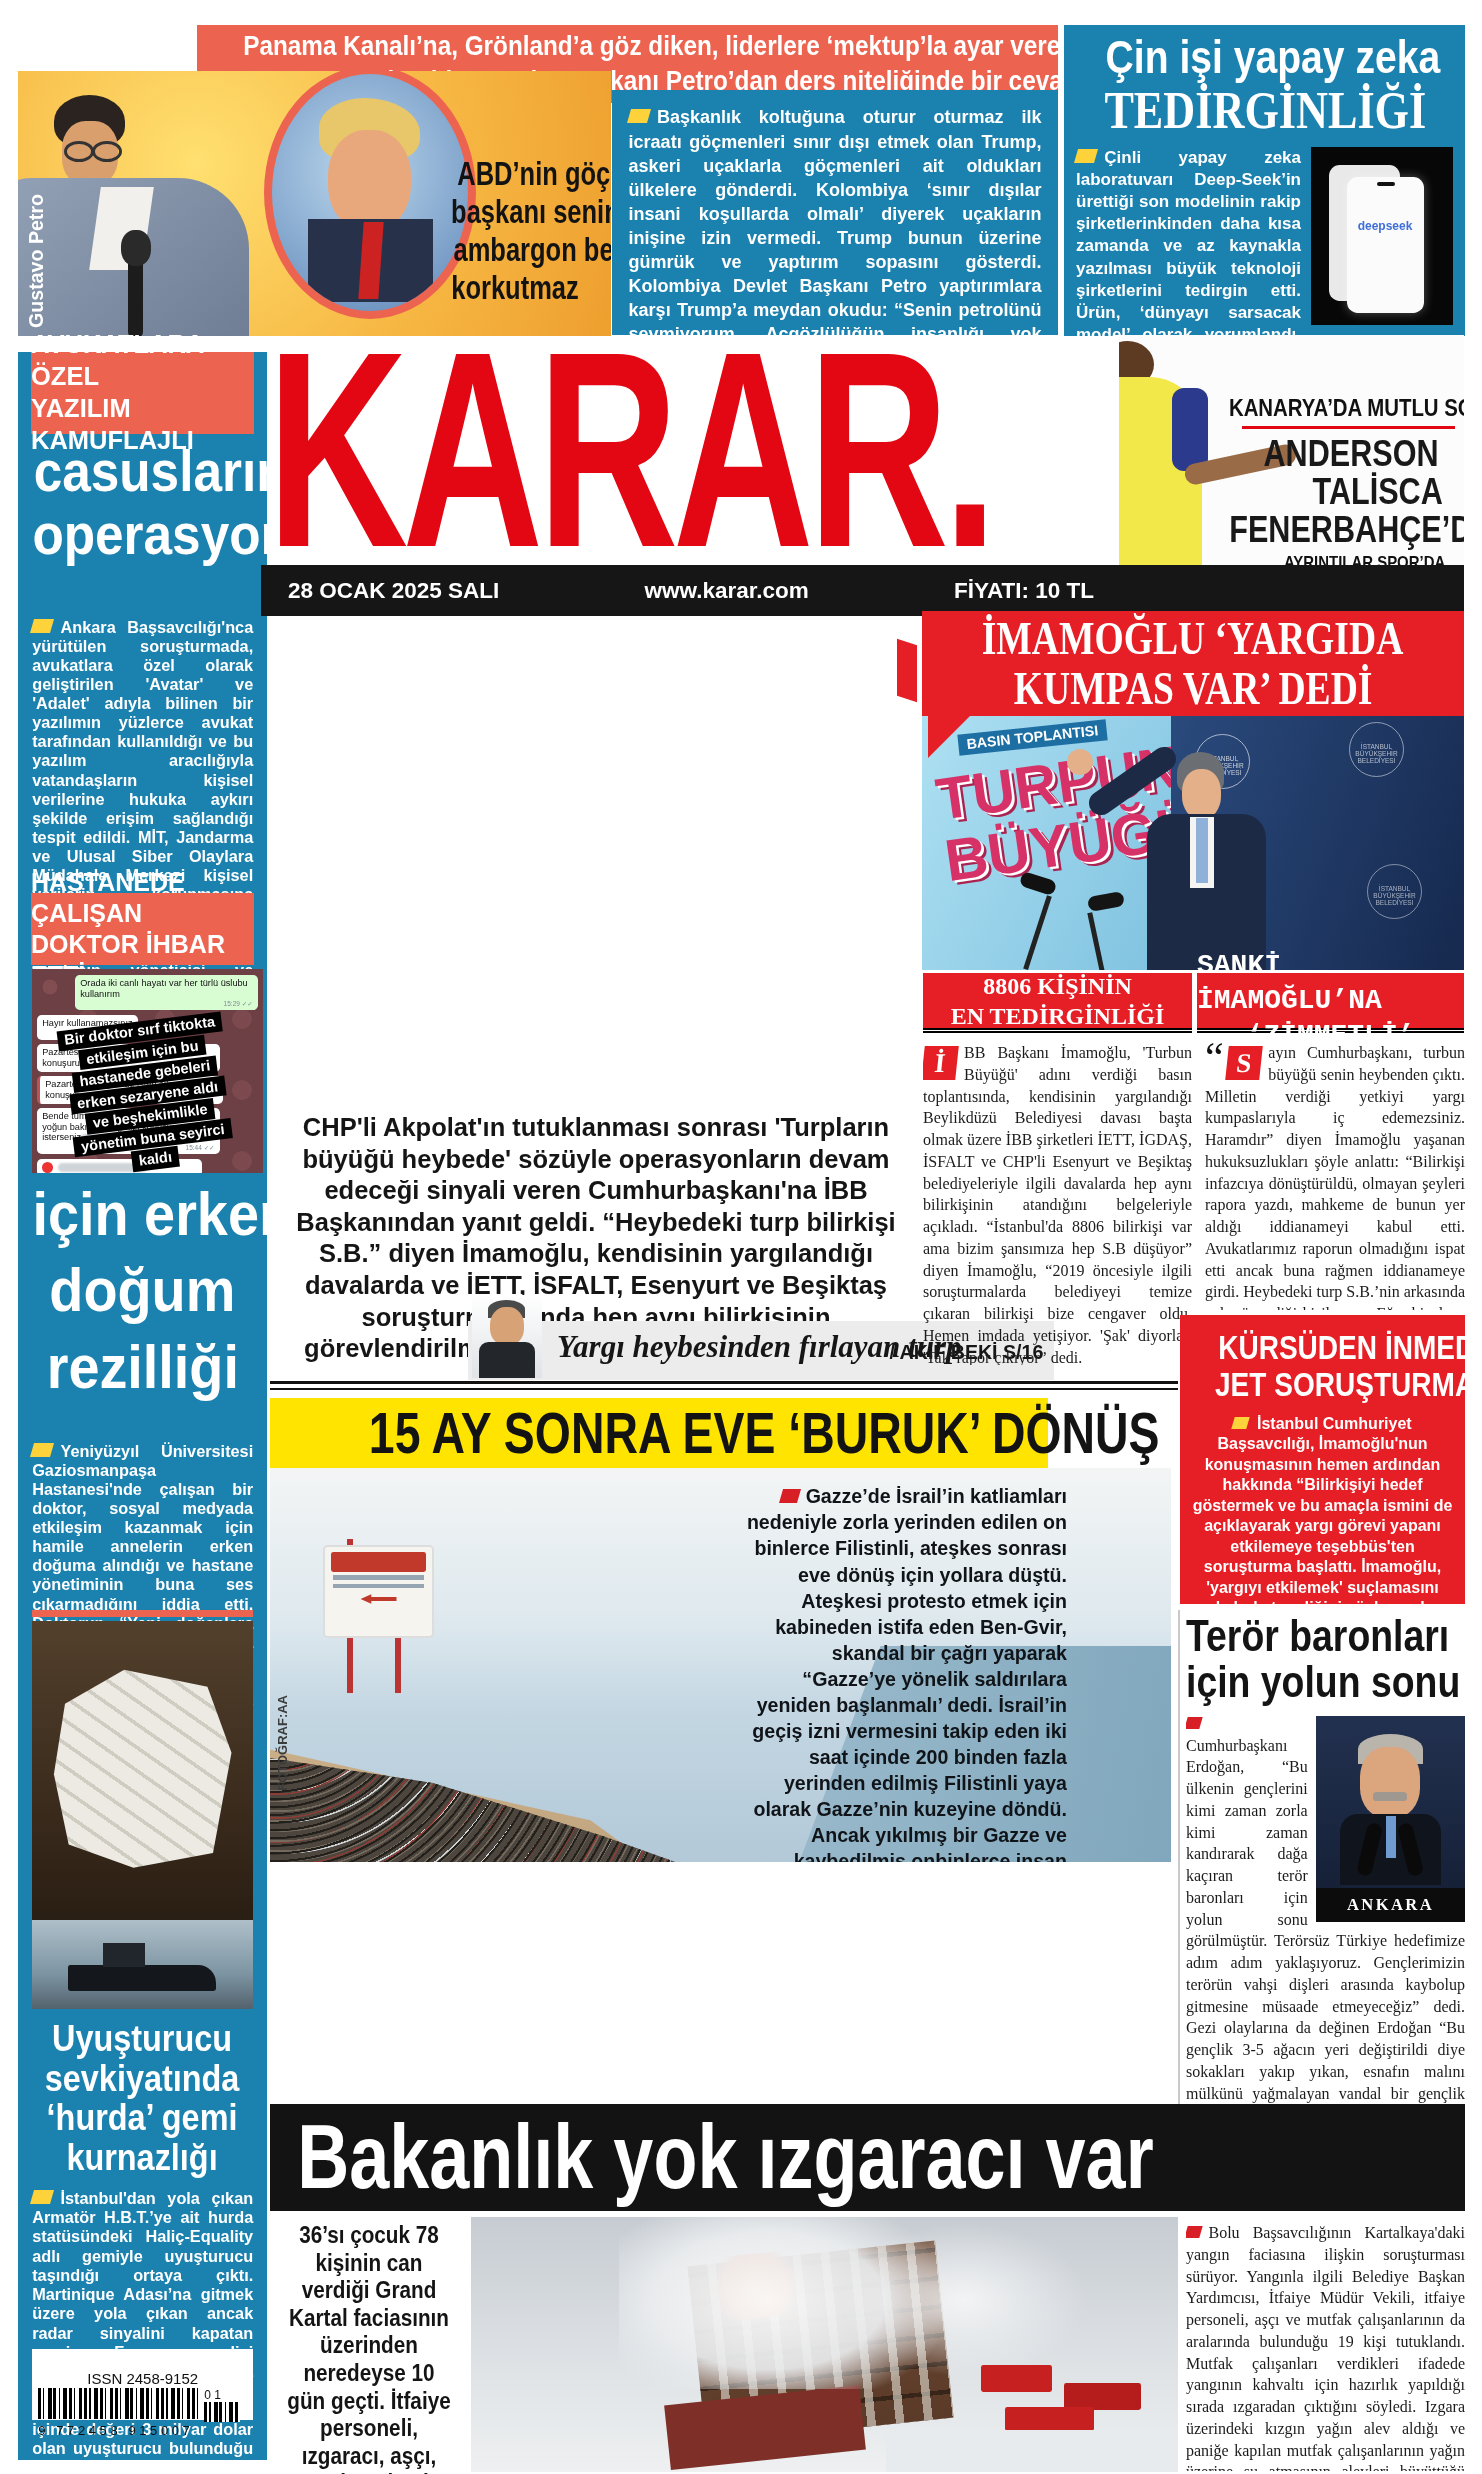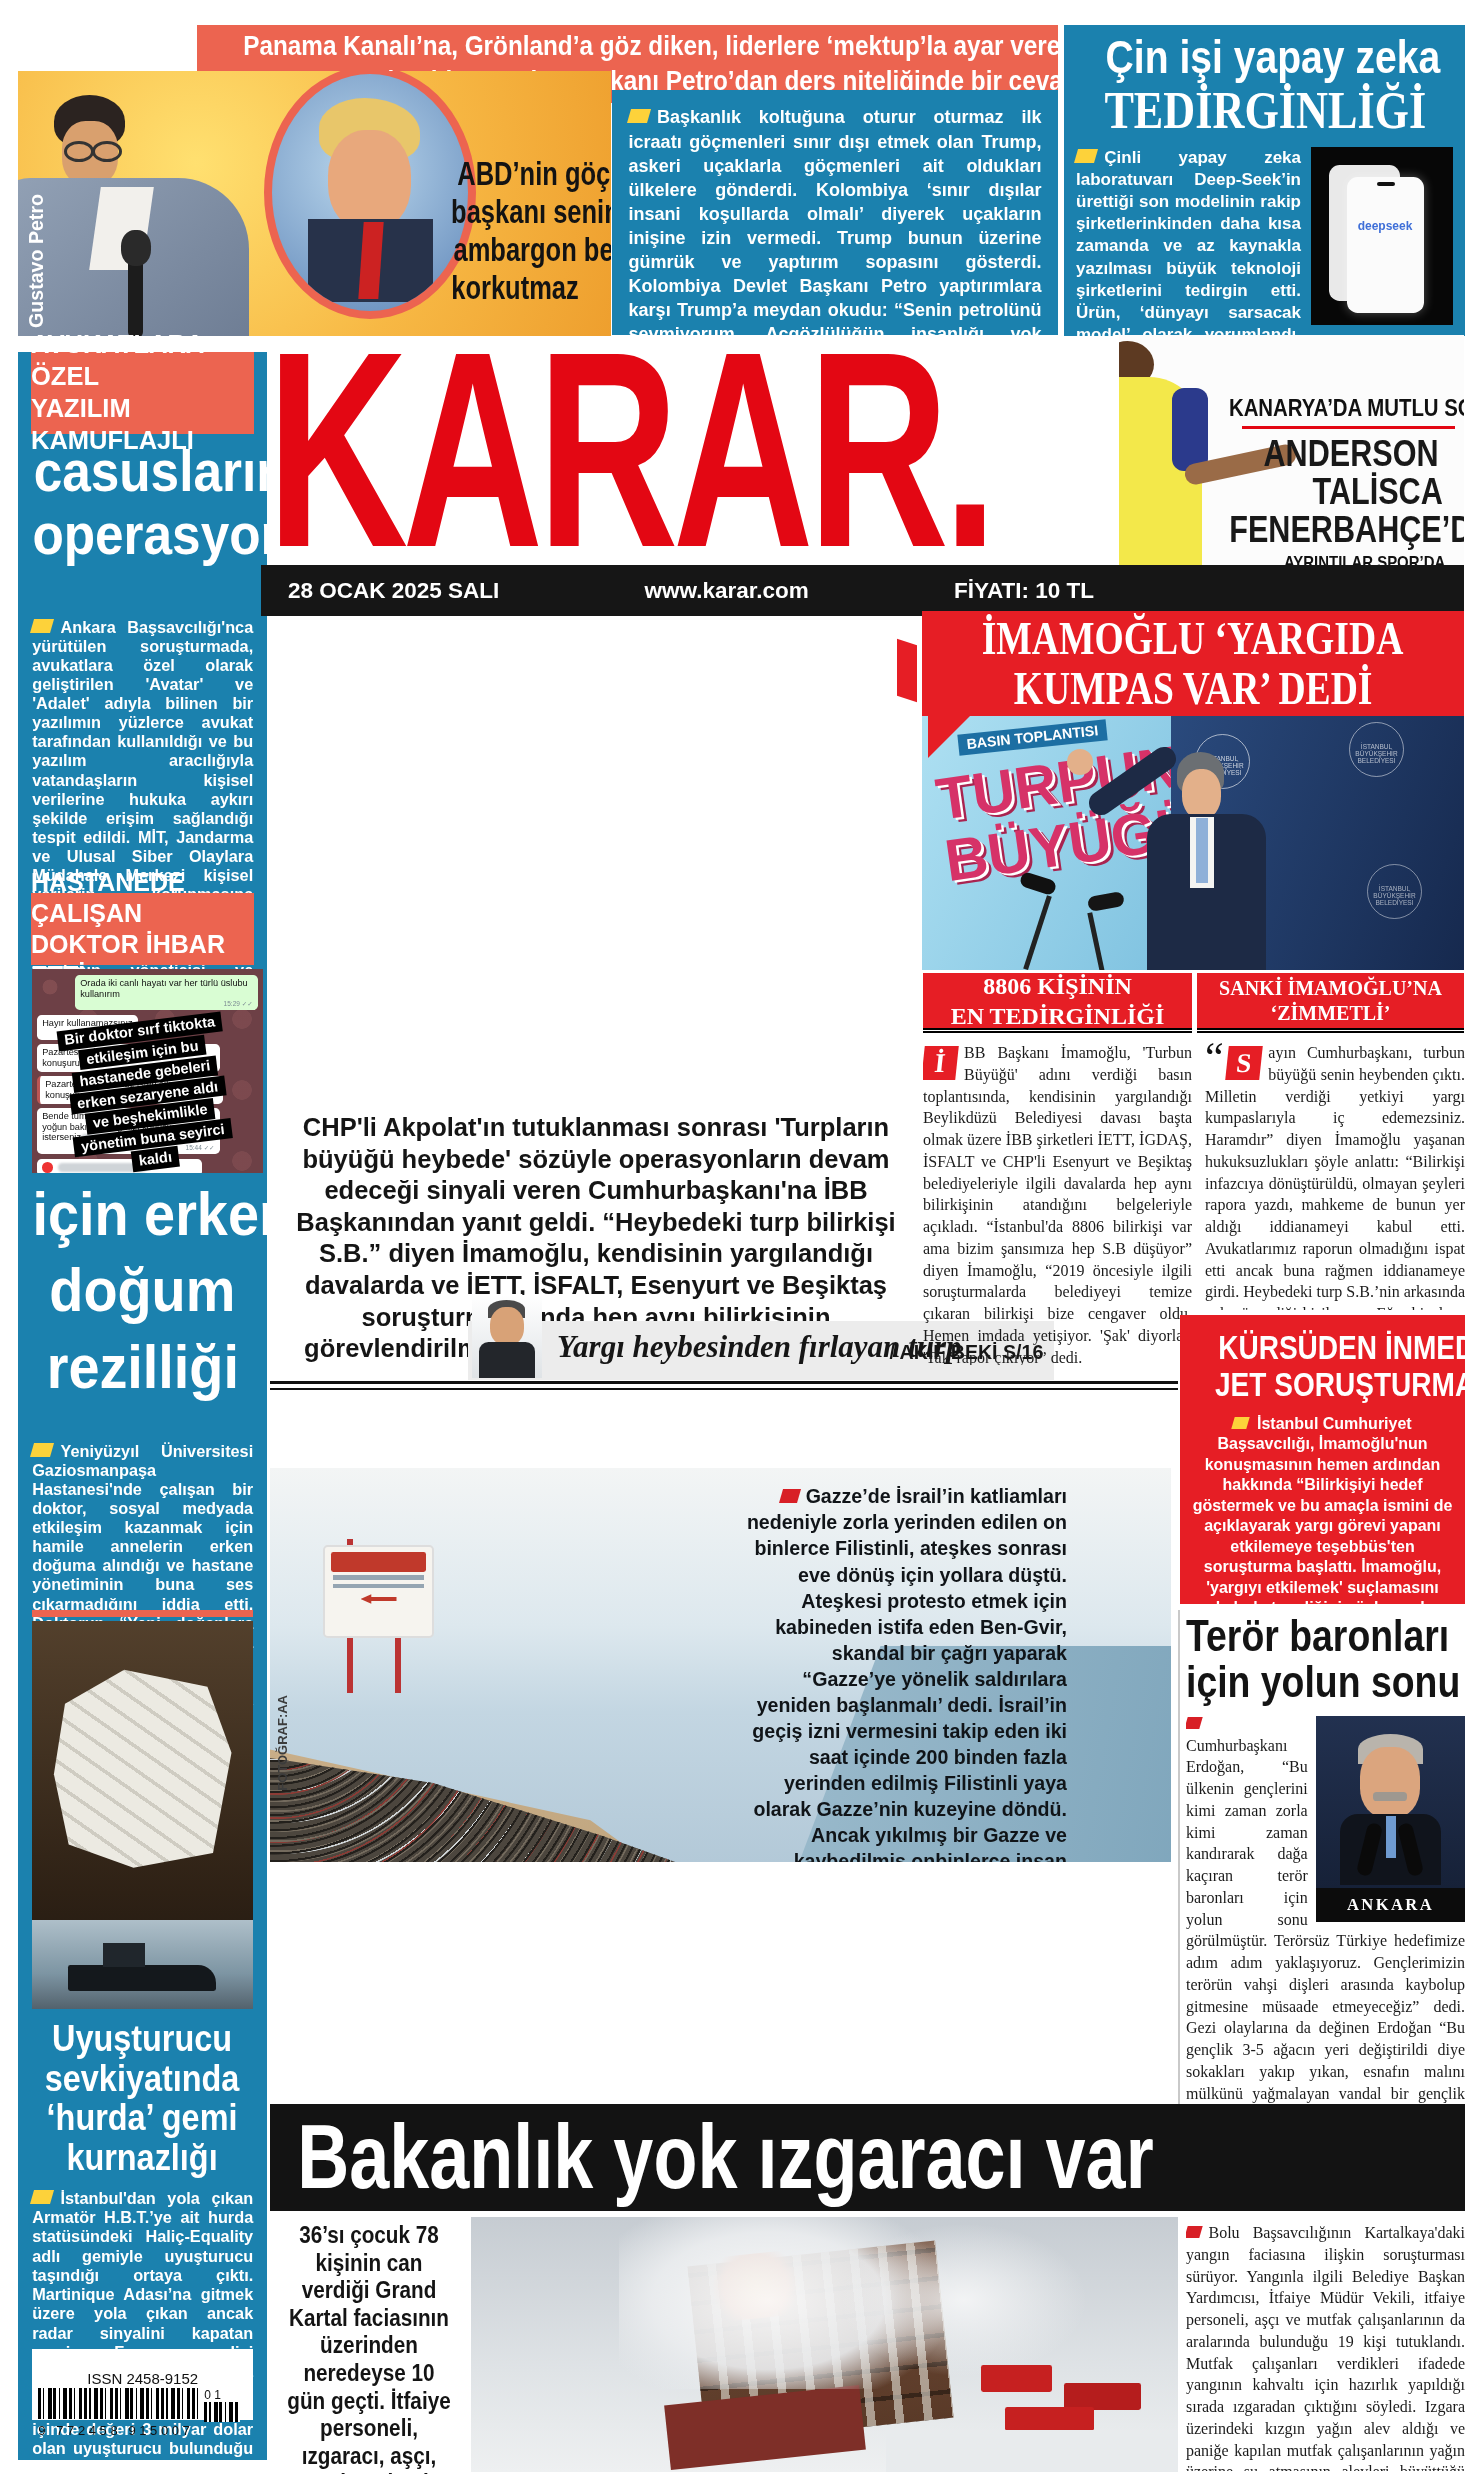--- a/index.html
+++ b/index.html
@@ -236,41 +236,44 @@
     <div class="abs" style="left:166px;top:178px;width:36px;height:15.4px;background:#151515;border-radius:7.7px;transform:rotate(-10deg)"></div>
   </div>
 
   <div class="abs dbl" style="left:923px;top:973px;width:269px">
     <div class="redbg kick" style="height:55px;font-family:'Liberation Serif',serif;font-size:24px">
       <div>8806 KİŞİNİN</div>
       <div>EN TEDİRGİNLİĞİ</div>
     </div>
   </div>
   <div class="abs dbl" style="left:1197px;top:973px;width:267px">
-    <div class="redbg kick" style="height:55px;font-family:Liberation Serif, serif;font-size:20px">
+    <div class="redbg kick" style="height:55px;font-family:Liberation Mono, monospace;font-size:28px">
       <div>SANKİ İMAMOĞLU’NA</div>
       <div>‘ZİMMETLİ’</div>
     </div>
   </div>
 
   <div class="abs serifbody" style="left:923px;top:1042px;width:269px;height:323px;overflow:hidden">
     <span class="dcap">İ</span><span>BB Başkanı İmamoğlu, 'Turbun Büyüğü' adını verdiği basın toplantısında, kendisinin yargılandığı Beylikdüzü Belediyesi davası başta olmak üzere İBB şirketleri İETT, İGDAŞ, İSFALT ve CHP'li Esenyurt ve Beşiktaş belediyeleriyle ilgili davalarda hep aynı bilirkişinin atandığını belgeleriyle açıkladı. “İstanbul'da 8806 bilirkişi var ama bizim şansımıza hep S.B düşüyor” diyen İmamoğlu, “2019 öncesiyle ilgili soruşturmalarda belediyeyi temize çıkaran bilirkişi bize cengaver oldu. Hemen imdada yetişiyor. 'Şak' diyorlar, 'Tak' rapor çıkıyor” dedi.</span>
   </div>
   <div class="abs serifbody" style="left:1205px;top:1042px;width:260px;height:268px;overflow:hidden">
     <span class="qm">“</span><span class="dcap">S</span><span>ayın Cumhurbaşkanı, turbun büyüğü senin heybenden çıktı. Milletin verdiği yetkiyi yargı kumpaslarıyla iç edemezsiniz. Haramdır” diyen İmamoğlu yaşanan hukuksuzlukları şöyle anlattı: “Bilirkişi infazcıya dönüştürüldü, olmayan şeyleri rapora yazdı, mahkeme de bunun yer aldığı iddianameyi kabul etti. Avukatlarımız raporun olmadığını ispat etti ancak buna rağmen iddianameye girdi. Heybedeki turp S.B.’nin arkasında çok güvendiği kişiler var. Eğer bir dava İmamoğlu’na dokunuyorsa S.B karşımıza çıkıyor.” S/8</span>
   </div>
 
   <div class="abs redbg" style="left:1180px;top:1315px;width:285px;height:289px;padding:15.4px 12px 0;box-sizing:border-box">
     <div class="ctr w" style="font-weight:900;font-size:33px;line-height:1.12">
       <div><span class="sq cx85">KÜRSÜDEN İNMEDEN</span></div>
       <div><span class="sq cx85">JET SORUŞTURMA</span></div>
     </div>
     <p class="ctr w" style="margin:9.5px 0 0;font-weight:bold;font-size:16px;line-height:1.28"><span class="by" style="width:15.4px;height:12px"></span><span>İstanbul Cumhuriyet Başsavcılığı, İmamoğlu'nun konuşmasının hemen ardından hakkında “Bilirkişiyi hedef göstermek ve bu amaçla ismini de açıklayarak yargı görevi yapanı etkilemeye teşebbüs'ten soruşturma başlattı. İmamoğlu, 'yargıyı etkilemek' suçlamasını kabul etmediğini söyleyerek “Açıkladığım belgelerle ilgili jet hızıyla soruşturma bekliyorum” dedi. S/8</span></p>
   </div>
 
+  <div class="abs ctr" style="left:270px;top:1398px;width:778px;height:70px;background:#ffe400">
+    <span class="sq cx80" style="font-weight:900;font-size:58px;line-height:70px;color:#131313">15 AY SONRA EVE ‘BURUK’ DÖNÜŞ</span>
+  </div>
 
   <div class="abs" style="left:270px;top:1468px;width:901px;height:394px;overflow:hidden;background:linear-gradient(#f3f5f5 0%,#dde8ee 40%,#c3d6e2 62%,#b3c9d8 100%)">
     <div class="abs" style="right:0;top:178px;width:415px;height:331px;background:linear-gradient(100deg,#9dbccd,#7fa6bc);clip-path:polygon(30% 0,100% 0,100% 100%,0 100%)"></div>
     <div class="abs" style="left:0;top:225px;width:534px;height:283px;background:linear-gradient(#cdb28c,#b79d77);clip-path:polygon(0 20%,60% 45%,100% 100%,0 100%)"></div>
     <div class="abs" style="left:0;top:196px;width:741px;height:313px;background:#4c463e;background-image:repeating-radial-gradient(circle at 3.6px 3.6px,#23201c 0 1.8px,transparent 2.4px 7.7px),repeating-radial-gradient(circle at 8.3px 6.5px,#746b5e 0 1.2px,transparent 1.8px 10px),repeating-radial-gradient(circle at 5.3px 9.5px,#8c3b35 0 1.2px,transparent 1.8px 24px),repeating-radial-gradient(circle at 11.3px 2.4px,#cfd4d6 0 1.2px,transparent 1.8px 31px);clip-path:polygon(0 30%,22% 38%,45% 55%,72% 78%,100% 96%,100% 100%,0 100%)"></div>
     <div class="abs" style="left:77px;top:71px;width:6px;height:154px;background:#b33"></div>
     <div class="abs" style="left:125px;top:77px;width:6px;height:148px;background:#b33"></div>
     <div class="abs" style="left:53px;top:77px;width:107px;height:89px;background:#f6f4ef;border:2.4px solid #ddd;border-radius:4.7px">
       <div style="height:20px;background:#c0392b;margin:4.7px 6px 3.6px;border-radius:2.4px"></div>
       <div style="height:4.7px;background:#95a5b2;margin:3.6px 8.3px"></div>

